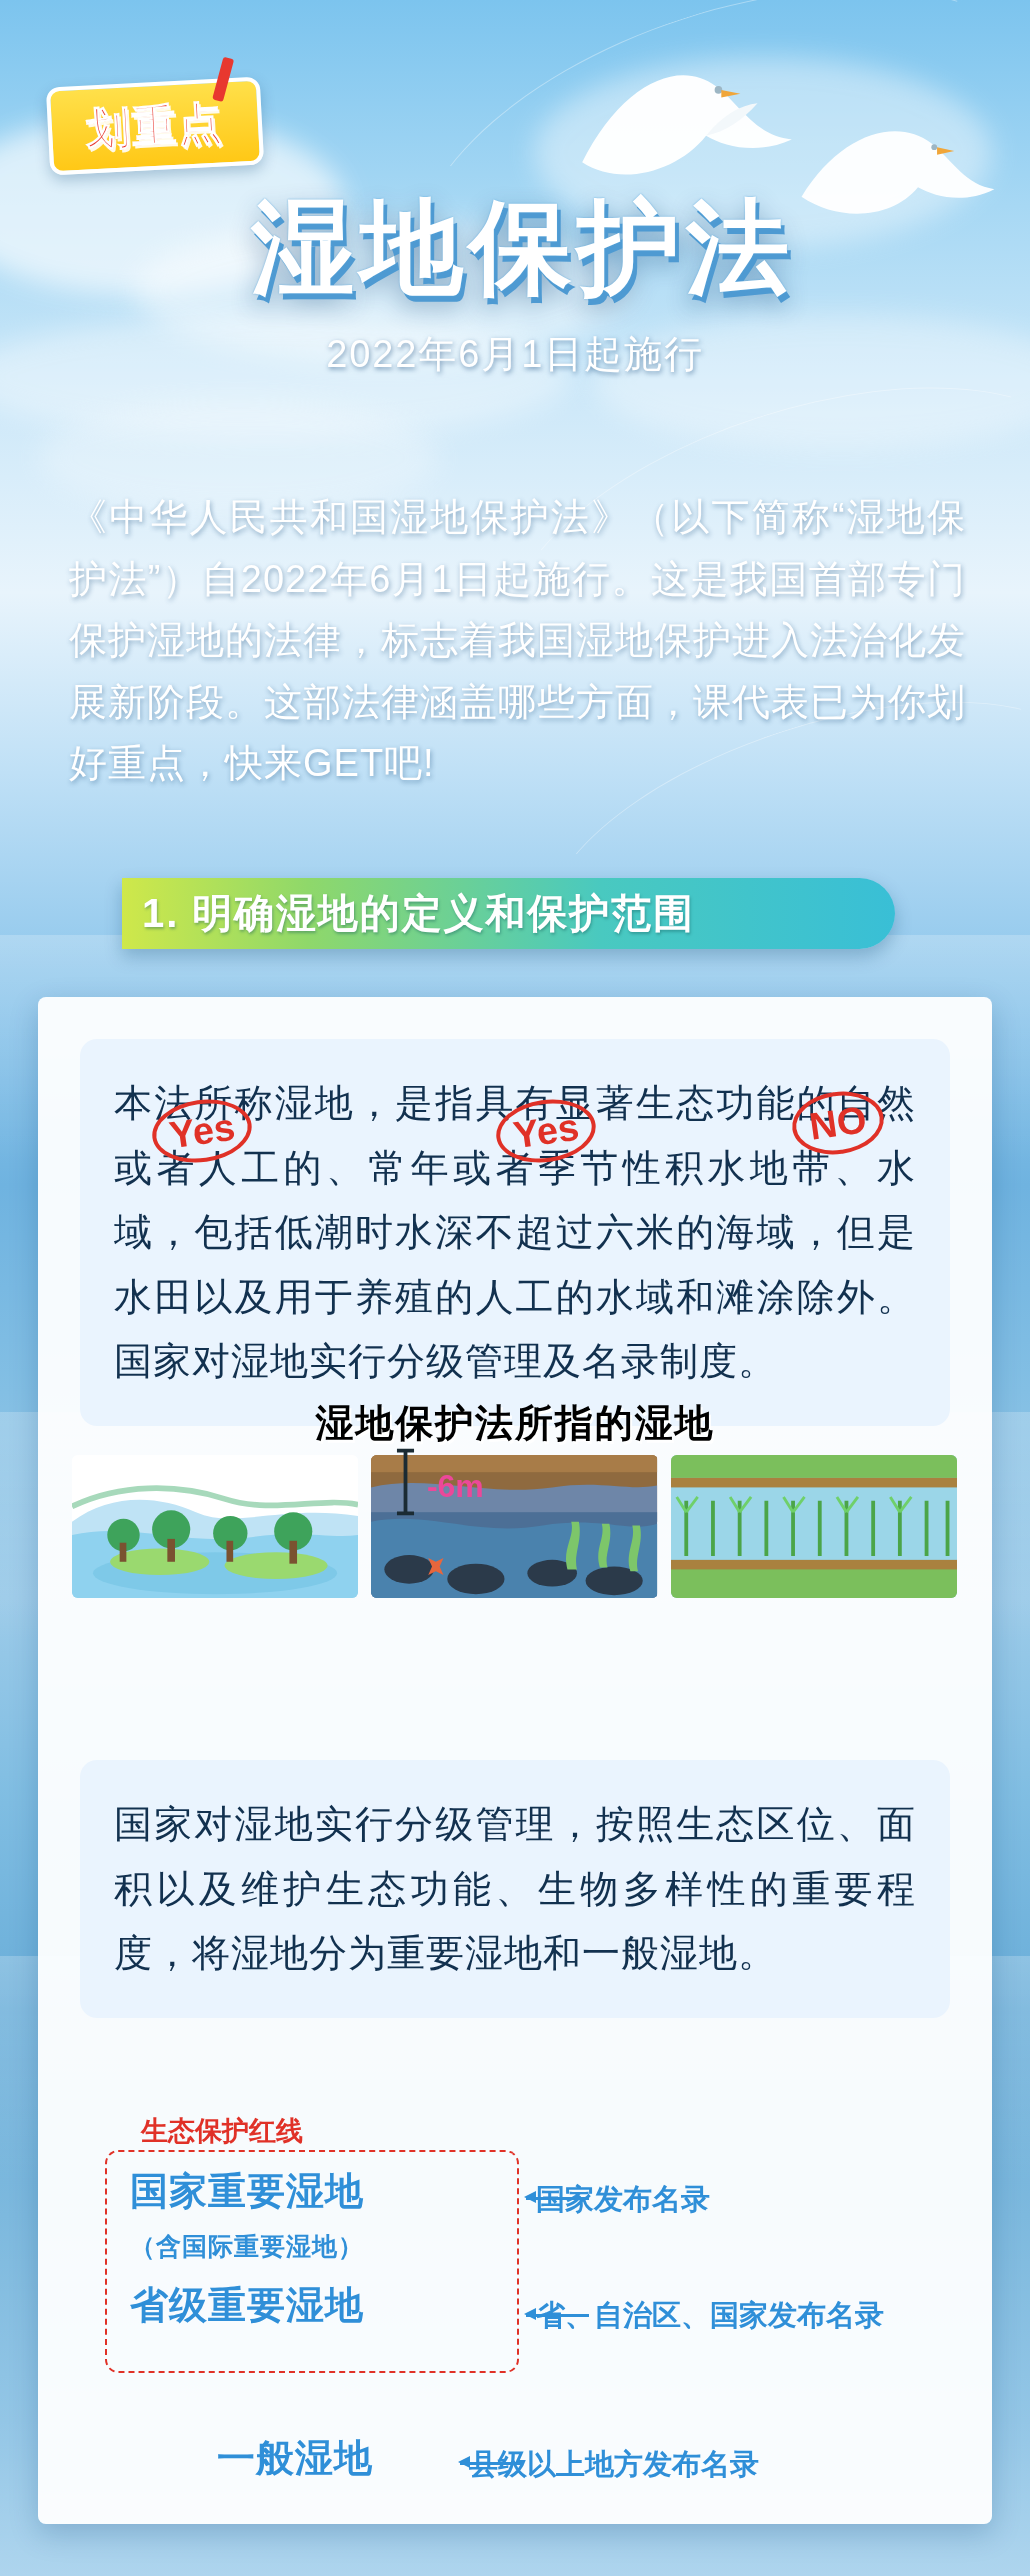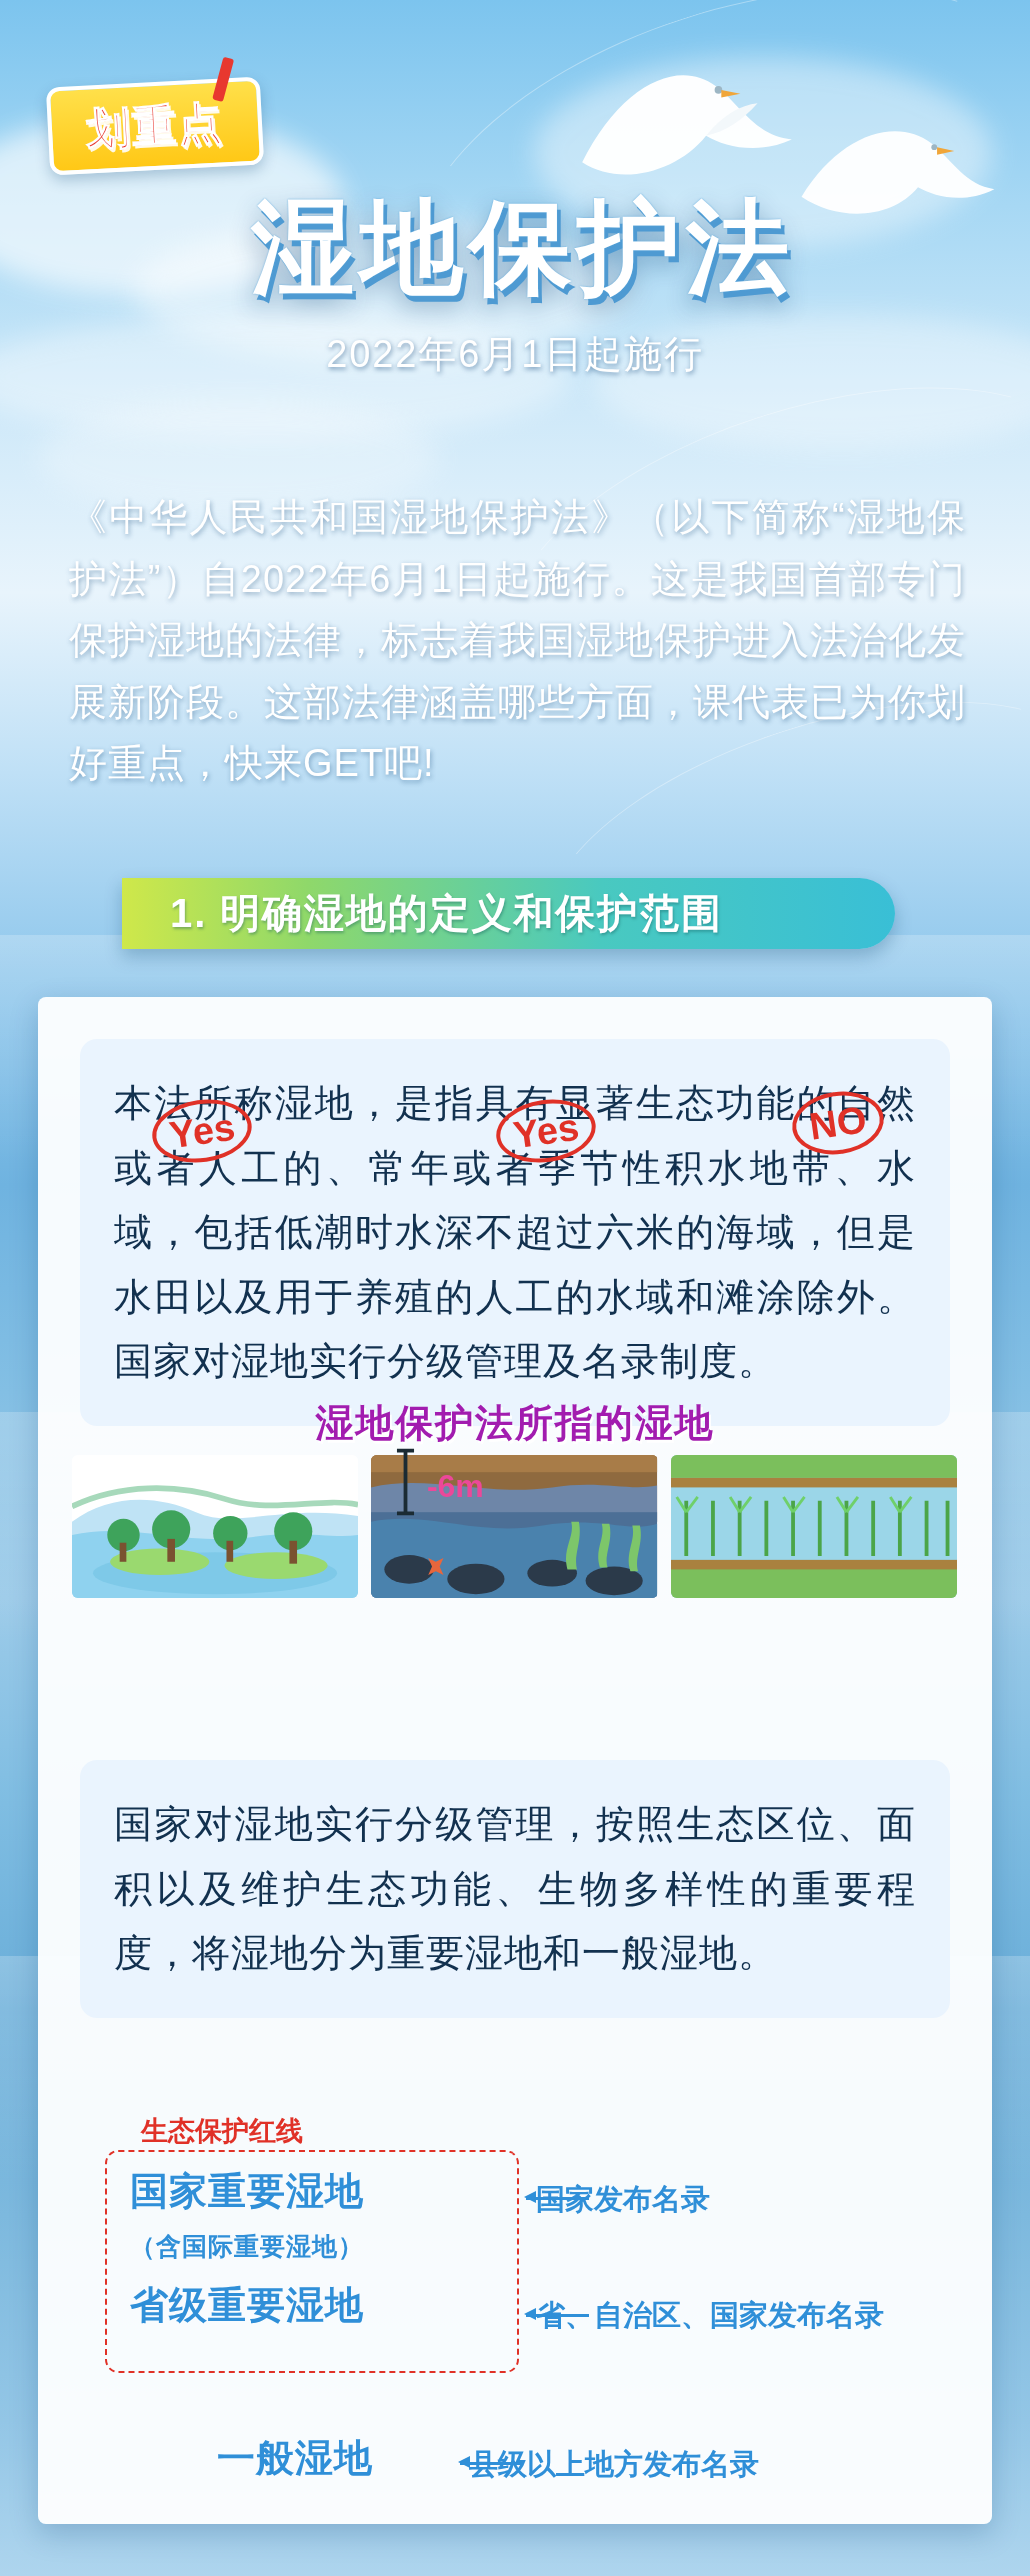--- a/index.html
+++ b/index.html
@@ -152,21 +152,21 @@
     position: absolute;
     left: 122px;
     top: 878px;
     width: 773px;
     height: 71px;
     border-radius: 0 36px 36px 0;
     background: linear-gradient(90deg, #cfe84a 0%, #8fd86a 24%, #49c9c0 62%, #39bfd6 100%);
     box-shadow: 0 7.6px 17px rgba(10,70,110,.28);
     display: flex;
     align-items: center;
-    padding-left: 48px;
+    padding-left: 20px;
     box-sizing: border-box;
   }
   .section-head span {
     font-size: 40px;
     font-weight: bold;
     color: #ffffff;
     letter-spacing: 1.9px;
     text-shadow: 1px 1.9px 2.9px rgba(20,90,90,.4);
   }
 
@@ -200,21 +200,21 @@
   .qb2 { top: 763px; }
 
   .mid-title {
     position: absolute;
     left: 0; right: 0;
     top: 401px;
     text-align: center;
     font-size: 38px;
     font-weight: bold;
     letter-spacing: 1.9px;
-    color: #a21caf;
+    color: #000000;
     text-shadow: 1.9px 2.9px 0 rgba(255,255,255,.95);
   }
 
   
   .illus-row {
     position: absolute;
     left: 34px;
     top: 458px;
     width: 885px;
     height: 191px;

